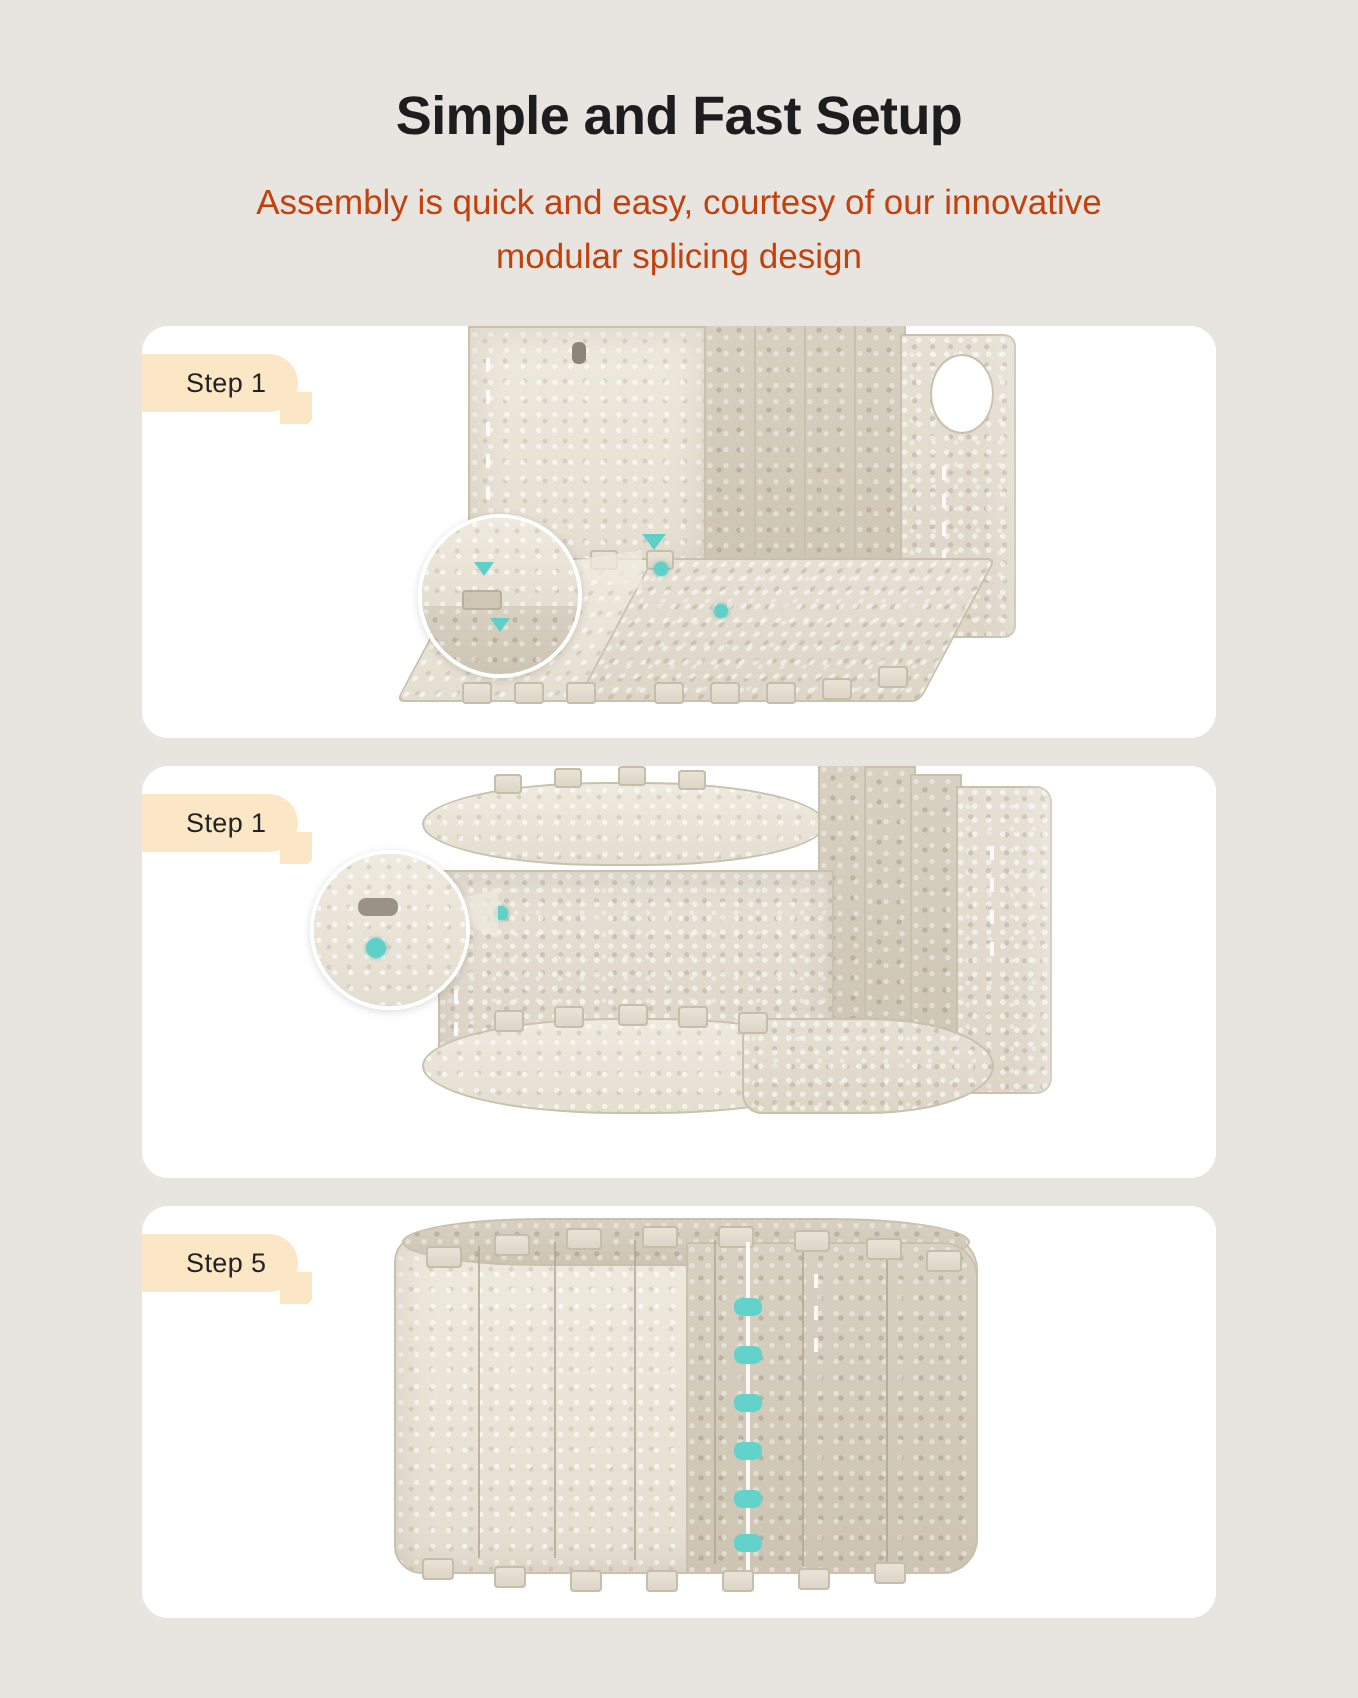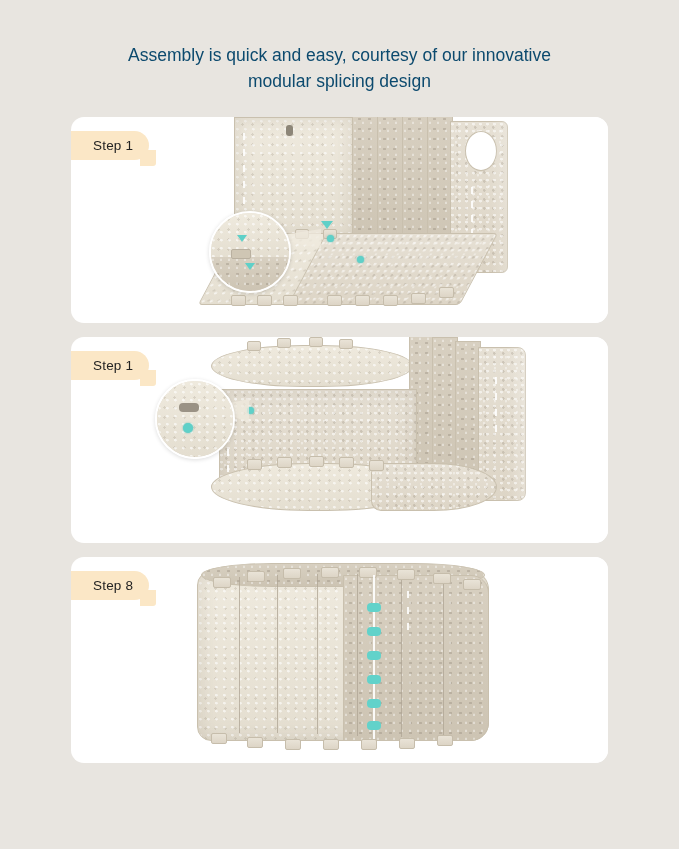--- a/index.html
+++ b/index.html
@@ -27,21 +27,21 @@
   .title {
     font-size: 27px;
     font-weight: bold;
     color: #1d1d1f;
     letter-spacing: -0.3px;
     margin: 0 0 14px 0;
     line-height: 1.2;
   }
   .subtitle {
     font-size: 17.5px;
-    color: #0c4a6e;
+    color: #c2410c;
     line-height: 1.5;
     margin: 0 auto;
     width: 470px;
     font-weight: 400;
   }
   .steps {
     margin-top: 22px;
     display: flex;
     flex-direction: column;
     gap: 14px;
@@ -166,20 +166,21 @@
     position: absolute;
     background: linear-gradient(90deg, rgba(255,255,255,0), #ffffff 75%);
   }
 </style>
 </head>
 <body>
 
 <div class="page">
 
   <div class="header">
+    <h1 class="title">Simple and Fast Setup</h1>
     <p class="subtitle">Assembly is quick and easy, courtesy of our innovative modular splicing design</p>
   </div>
 
   <div class="steps">
 
     <div class="step-card">
       <div class="badge">Step 1</div>
       <div class="scene">
 
         <div class="felt panel-edge" style="left:168px; top:-8px; width:116px; height:125px; transform: skewY(-6deg);"></div>
@@ -288,21 +289,21 @@
           <div class="felt felt-light" style="left:0; top:0; width:76px; height:76px;"></div>
           <div style="position:absolute; left:22px; top:22px; width:20px; height:9px; background:#9a9285; border-radius:4px;"></div>
           <div class="teal" style="left:26px; top:42px; width:10px; height:10px;"></div>
         </div>
 
         <div class="fade-right" style="left:436px; top:0; width:101px; height:206px;"></div>
       </div>
     </div>
 
     <div class="step-card">
-      <div class="badge">Step 8</div>
+      <div class="badge">Step 5</div>
       <div class="scene">
 
         <div class="felt felt-light panel-edge shade-soft" style="left:126px; top:14px; width:290px; height:168px; border-radius:14px 18px 18px 14px;"></div>
 
         <div class="felt felt-dark panel-edge" style="left:130px; top:6px; width:282px; height:22px; border-radius:50%/100%;"></div>
 
         <div class="felt felt-dark panel-edge" style="left:272px; top:18px; width:144px; height:164px; border-radius:0 18px 18px 0;"></div>
 
         <div class="vstrip" style="left:168px; top:20px; height:156px;"></div>
         <div class="vstrip" style="left:206px; top:18px; height:158px;"></div>

